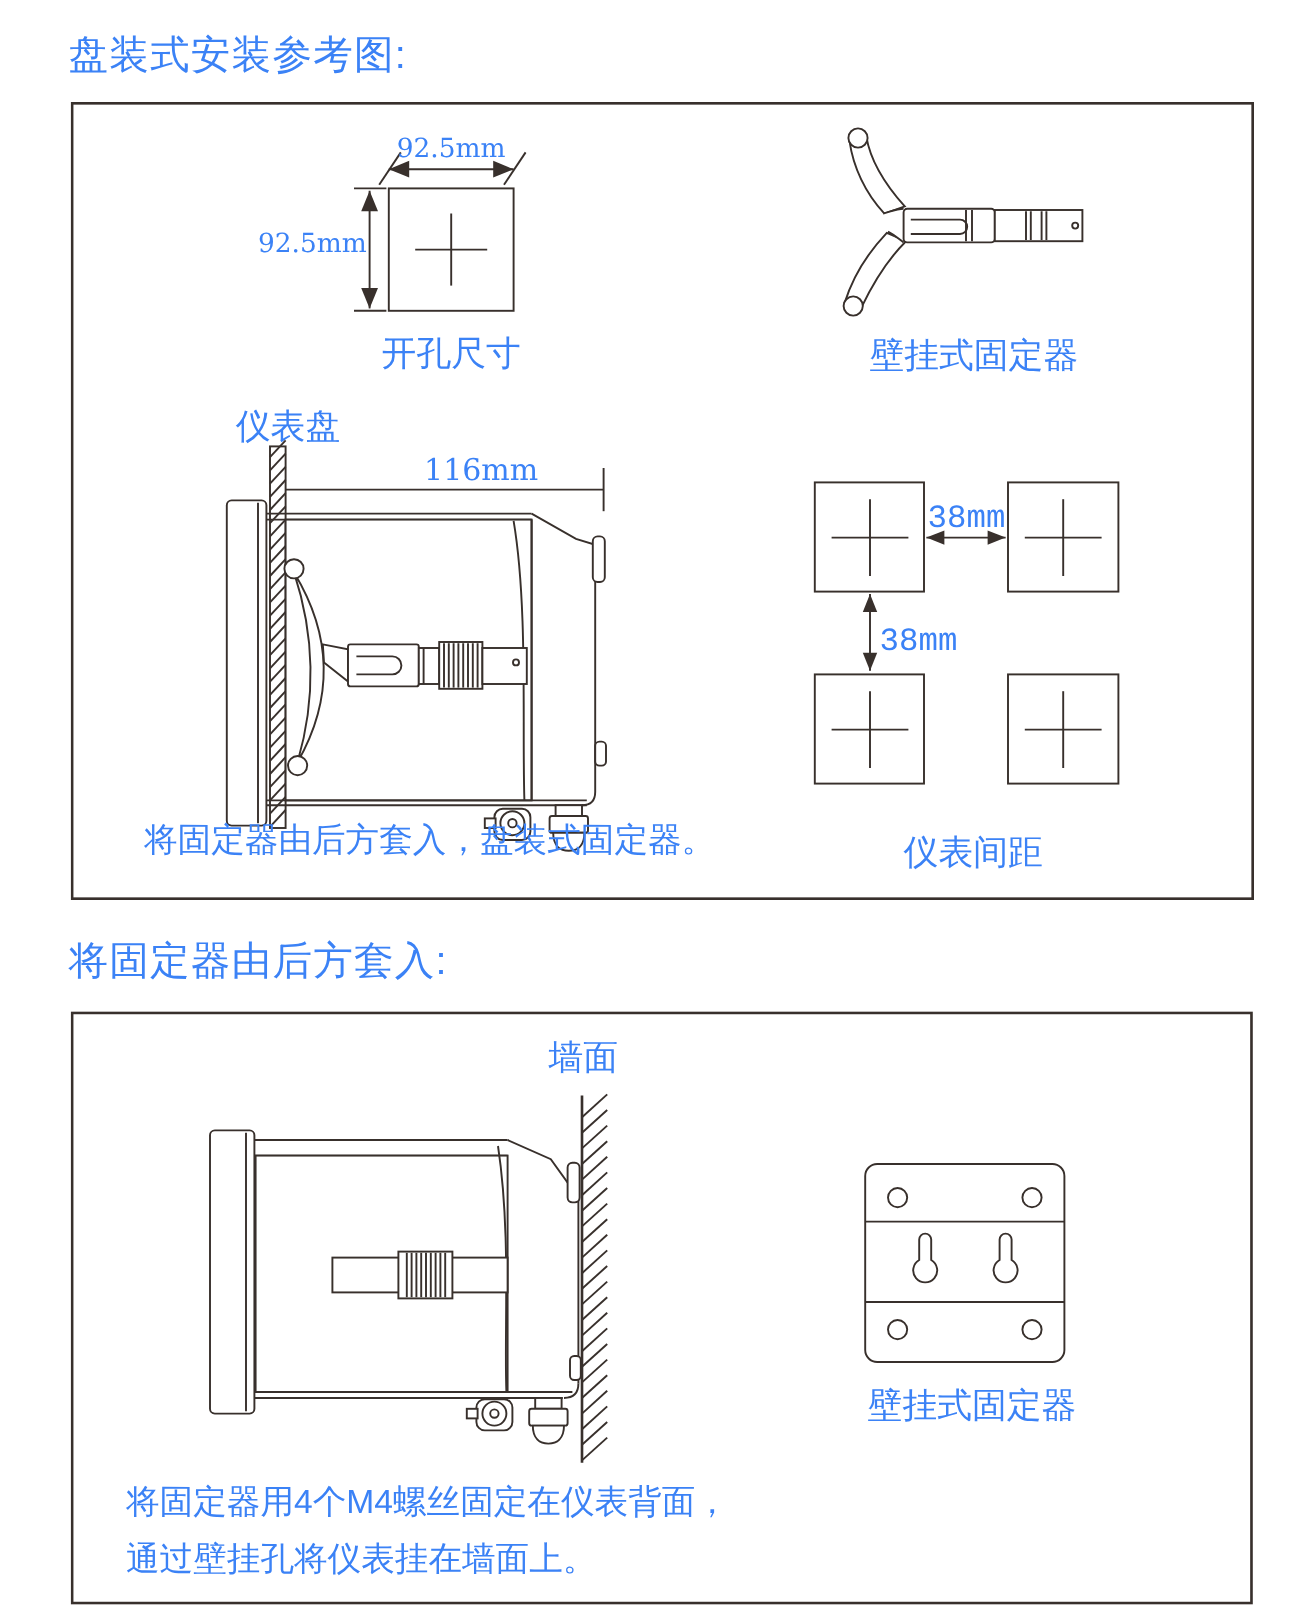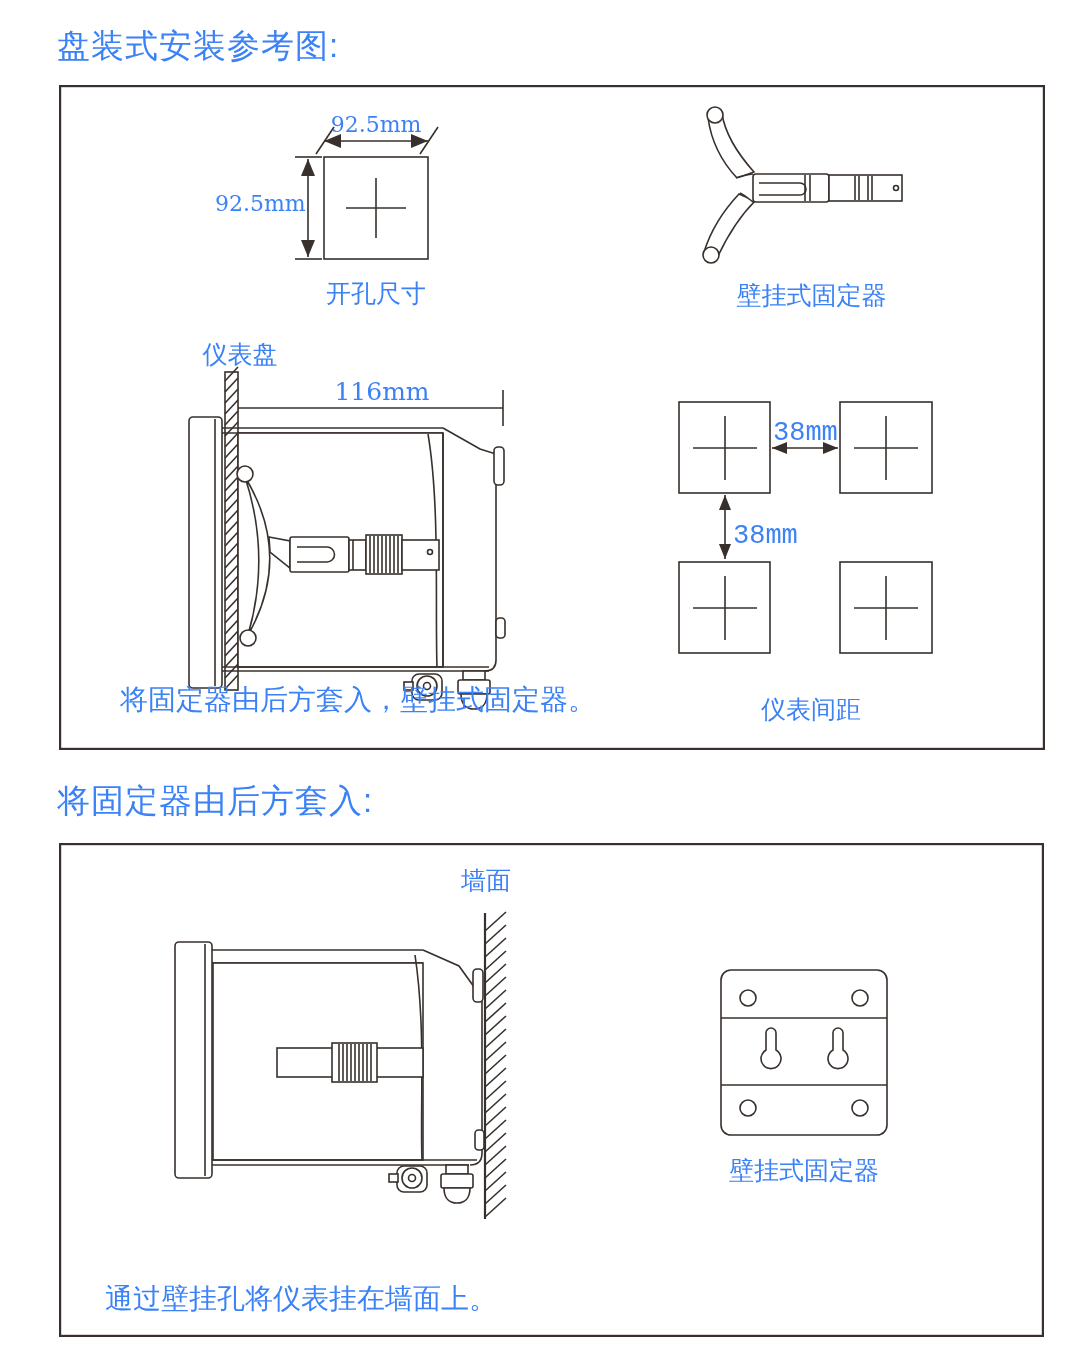--- a/index.html
+++ b/index.html
@@ -4,24 +4,24 @@
 <style>
   html,body { margin:0; padding:0; background:#ffffff; }
   .page {
     position:relative; width:1080px; height:1349px; background:#ffffff;
     font-family:"Liberation Sans", sans-serif; color:#3b82f6; overflow:hidden;
   }
   .title { position:absolute; font-size:33px; font-weight:500; letter-spacing:1px; white-space:nowrap; }
   .frame { position:absolute; }
   .frame svg { position:absolute; left:0; top:0; display:block; }
   .lbl { position:absolute; white-space:nowrap; line-height:1.15; }
-  .cjk  { font-size:25px; }
+  .cjk  { font-size:29px; }
   .cap  { font-size:28px; }
   .dim  { font-family:"DejaVu Serif","Liberation Serif",serif; font-size:22px; }
-  .dim-m{ font-family:"DejaVu Serif","Liberation Serif",serif; font-size:25px; }
+  .dim-m{ font-family:"DejaVu Serif","Liberation Serif",serif; font-size:25px;margin-left:19px; }
   .dim-s{ font-family:Liberation Mono, monospace; font-size:27px; }
   .tc { text-align:center; }
   .tr { text-align:right; }
 </style>
 </head>
 <body>
 
 <div class="page">
 
   <div class="title" style="left:57px; top:24px;">盘装式安装参考图:</div>
@@ -170,21 +170,21 @@
         </g>
       </g>
     </svg>
 
     <div class="lbl dim tc" style="left:267px; top:27px;  width:100px;">92.5mm</div>
     <div class="lbl dim tr" style="left:156px; top:106px; width:90px;">92.5mm</div>
     <div class="lbl cjk tc" style="left:242px; top:194px; width:150px;">开孔尺寸</div>
     <div class="lbl cjk tc" style="left:650px; top:196px; width:205px;">壁挂式固定器</div>
     <div class="lbl cjk tc" style="left:126px; top:255px; width:110px;">仪表盘</div>
     <div class="lbl dim-m tc" style="left:268px; top:293px; width:110px;">116mm</div>
-    <div class="lbl cap" style="left:61px;  top:599px; width:540px;">将固定器由后方套入，壁挂式固定器。</div>
+    <div class="lbl cap" style="left:61px;  top:599px; width:540px;">将固定器由后方套入，盘装式固定器。</div>
     <div class="lbl dim-s tc" style="left:714px; top:333px; width:64px;">38mm</div>
     <div class="lbl dim-s" style="left:674px; top:436px; width:60px;">38mm</div>
     <div class="lbl cjk tc" style="left:670px; top:595px; width:164px;margin-top:15px;">仪表间距</div>
   </div>
 
   <div class="title" style="left:57px; top:779px;">将固定器由后方套入:</div>
 
   <div class="frame" style="left:59px; top:843px; width:985px; height:494px;padding-left:20px;">
 
     <svg width="985" height="494" viewBox="0 0 985 494">
@@ -266,16 +266,17 @@
           <circle cx="689" cy="265" r="8"></circle>
           <circle cx="801" cy="265" r="8"></circle>
           <path d="M 707,207 L 707,190 A 5,5 0 0 1 717,190 L 717,207 A 10,10 0 1 1 707,207 Z"></path>
           <path d="M 774,207 L 774,190 A 5,5 0 0 1 784,190 L 784,207 A 10,10 0 1 1 774,207 Z"></path>
         </g>
       </g>
     </svg>
 
     <div class="lbl cjk tc" style="left:392px; top:23px;  width:70px;">墙面</div>
     <div class="lbl cjk tc" style="left:664px; top:313px; width:162px;">壁挂式固定器</div>
+    <div class="lbl cap" style="left:46px;  top:393px; width:560px;">将固定器用4个M4螺丝固定在仪表背面，</div>
     <div class="lbl cap" style="left:46px;  top:440px; width:560px;">通过壁挂孔将仪表挂在墙面上。</div>
   </div>
 
 </div>
 
 </body></html>

